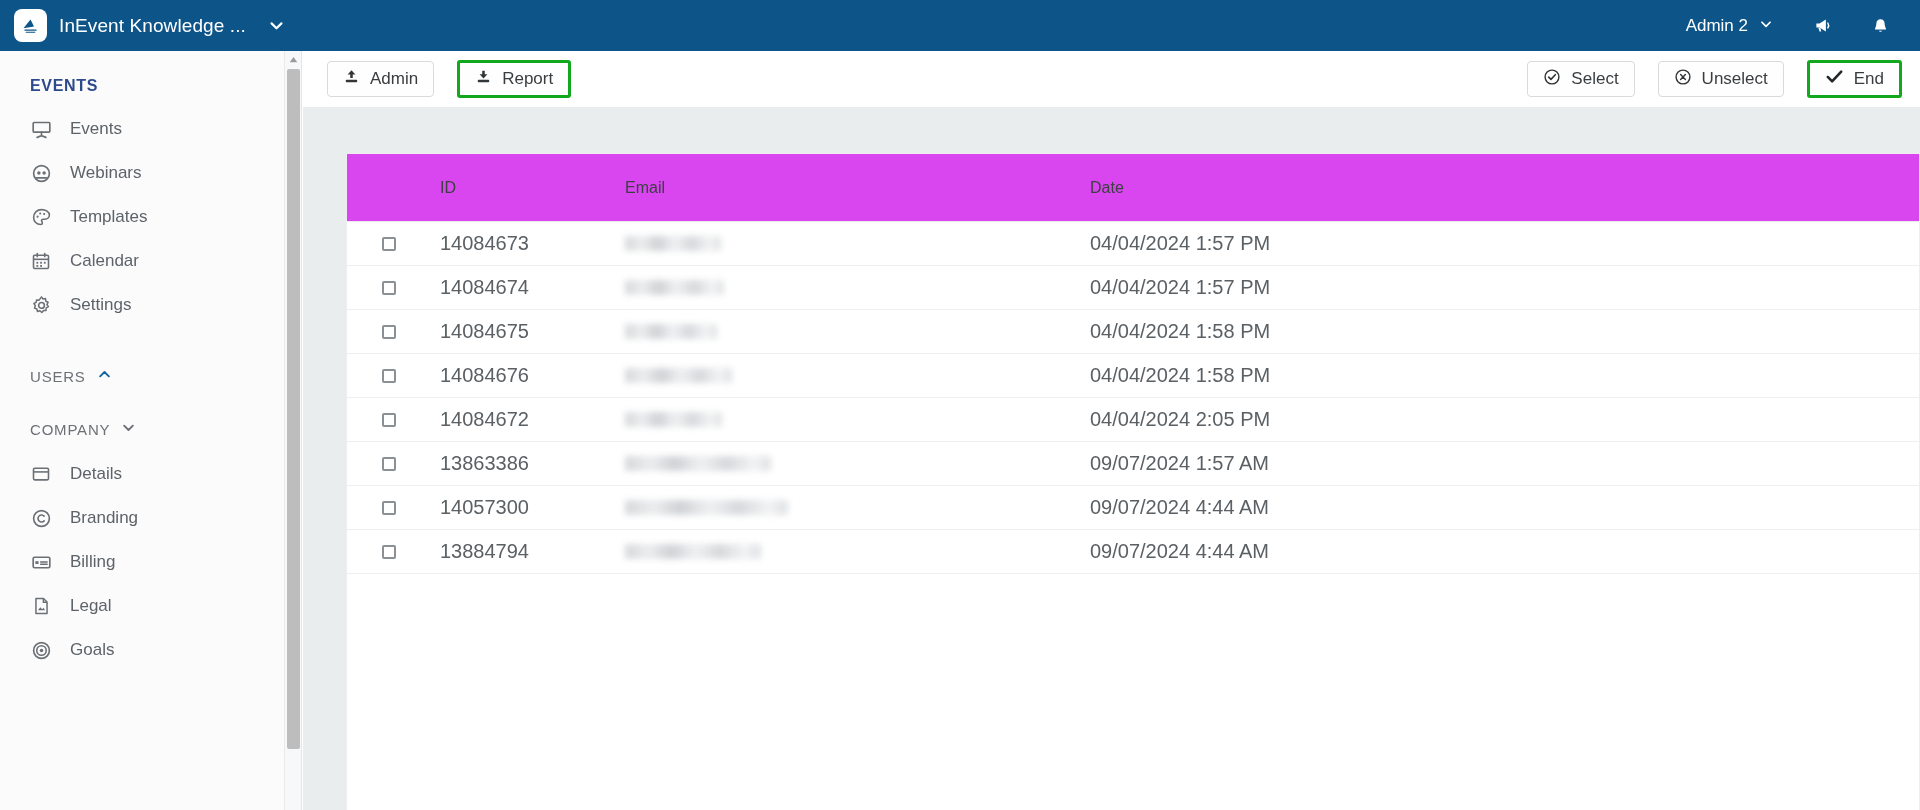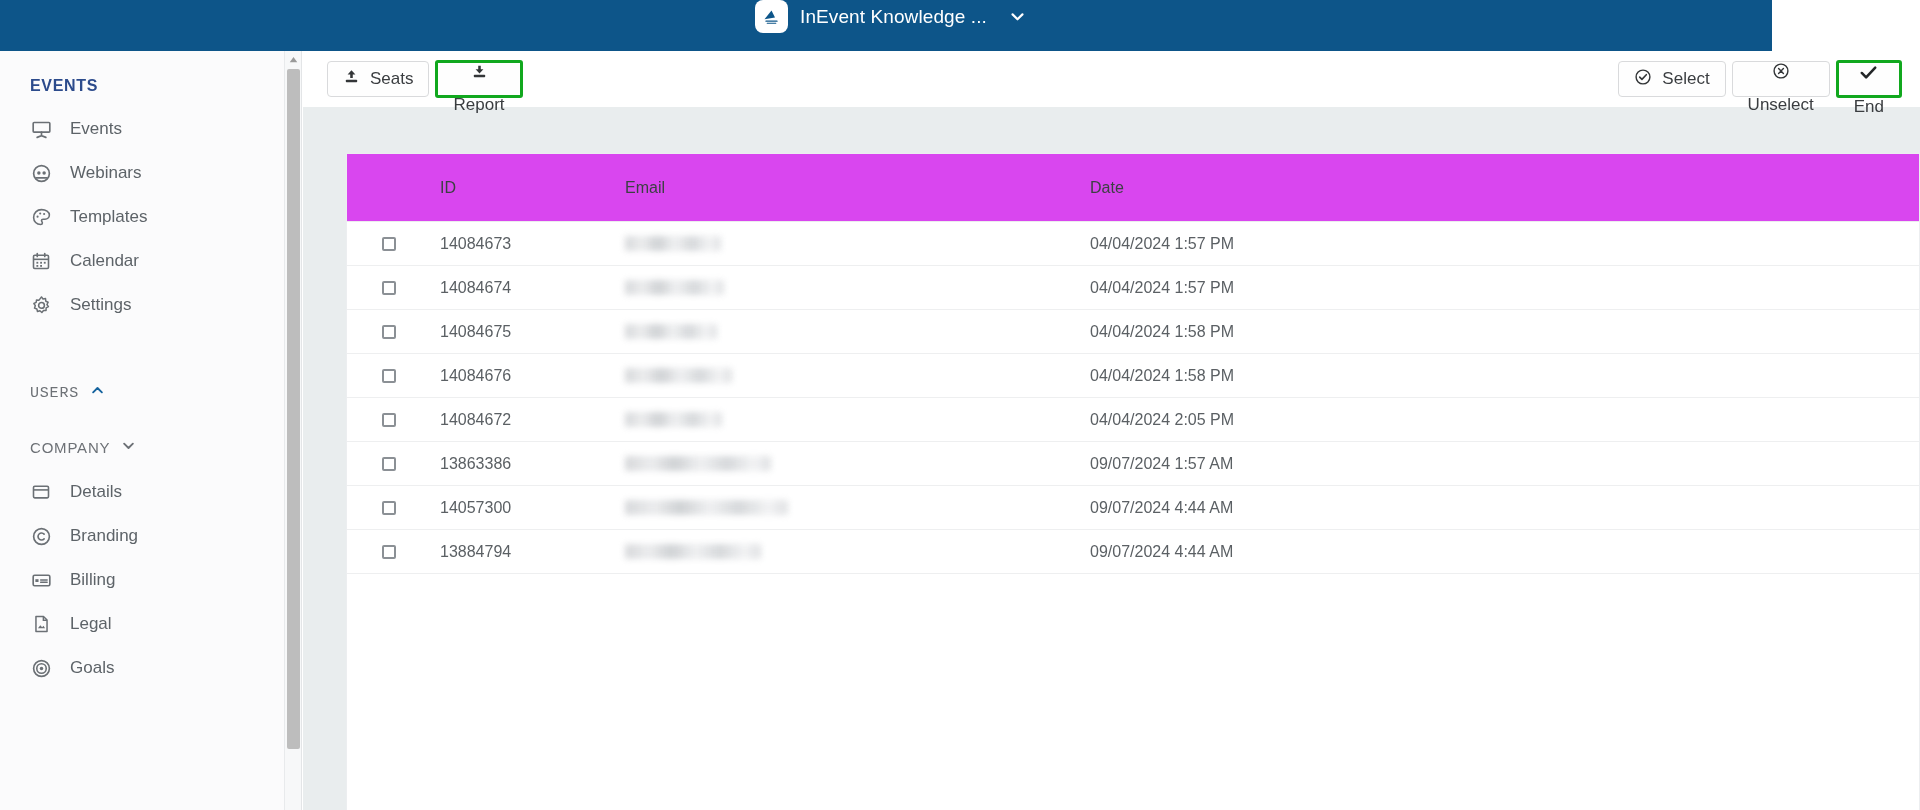--- a/index.html
+++ b/index.html
@@ -6,23 +6,23 @@
   html, body {
     width: 1920px; height: 810px;
     font-family: "Liberation Sans", sans-serif;
     background: #ffffff;
     overflow: hidden;
   }
 
   
   .topbar {
     position: absolute; top: 0; left: 0;
-    width: 1772px; height: 51px;
+    width: 1920px; height: 51px;
     background: #0d5589;
-    display: flex; align-items: center; flex-direction: column;
+    display: flex; align-items: center;
   }
   .brand {
     display: flex; align-items: center;
     width: 290px; height: 51px; padding-left: 14px;
     gap: 12px;
   }
   .brand-logo {
     width: 33px; height: 33px; border-radius: 8px;
     background: #ffffff;
     display: flex; align-items: center; justify-content: center;
@@ -61,21 +61,21 @@
     font-size: 16px; font-weight: bold; letter-spacing: .7px;
     color: #2c4b8c;
     padding: 26px 0 0 30px;
   }
   .group-title {
     font-size: 15px; font-weight: normal; letter-spacing: .8px;
     color: #6d7176;
     padding-left: 30px;
     display: flex; align-items: center; gap: 11px;
   }
-  .group-title.users { margin-top: 56px; font-family: Liberation Mono, monospace; }
+  .group-title.users { margin-top: 40px; }
   .group-title.company { margin-top: 35px; align-items: flex-end; }
 
   .nav-list { margin-top: 12px; }
   .nav-item {
     display: flex; align-items: center;
     height: 44px; padding-left: 30px; gap: 18px;
     color: #5d6368; font-size: 17px;
     cursor: pointer;
   }
   .nav-item .ico { width: 22px; height: 22px; display:flex; align-items:center; justify-content:center; flex:none; }
@@ -118,21 +118,21 @@
   }
   .btn {
     display: inline-flex; align-items: center; gap: 10px;
     height: 36px; padding: 0 15px;
     background: #fefefe;
     border: 1px solid #d9dadc;
     border-radius: 4px;
     font-size: 17px; color: #3a3d40;
     cursor: pointer; white-space: nowrap;
   }
-  .btn + .btn { margin-left: 6px; flex-direction: column; }
+  .btn + .btn { margin-left: 23px; }
   .btn.highlight {
     border: 3px solid #11a81e;
     border-radius: 3px;
     height: 38px;
   }
   .tb-left { display: flex; align-items: center; }
   .tb-right { display: flex; align-items: center; margin-left: auto; }
 
   
   .card {
@@ -158,21 +158,21 @@
   .c-check { width: 93px; padding-left: 35px; flex: none; }
   .c-id    { width: 185px; flex: none; }
   .c-email { width: 465px; flex: none; }
   .c-date  { flex: 1 1 auto; }
 
   .thead .c-check { visibility: hidden; }
   .th {
     font-size: 16px; color: #3c4043; font-weight: normal;
   }
   .td {
-    font-size: 16px; color: #5b6064;
+    font-size: 20px; color: #5b6064;
   }
   .chk {
     width: 14px; height: 14px;
     border: 2px solid #8b9095;
     border-radius: 2px;
     background: #ffffff;
     cursor: pointer;
   }
   
   .redact {
@@ -375,21 +375,21 @@
 
   <div class="toolbar">
     <div class="tb-left">
       <div class="btn">
         <span>
           <svg width="17" height="17" viewBox="0 0 24 24">
             <path d="M12 3 L17.5 9 L13.8 9 L13.8 14 L10.2 14 L10.2 9 L6.5 9 Z" fill="#333638"></path>
             <rect x="4" y="16.5" width="16" height="3.6" rx="1" fill="#333638"></rect>
           </svg>
         </span>
-        <span>Seats</span>
+        <span>Admin</span>
       </div>
       <div class="btn highlight">
         <span>
           <svg width="17" height="17" viewBox="0 0 24 24">
             <path d="M12 14.8 L6.5 8.8 L10.2 8.8 L10.2 3.8 L13.8 3.8 L13.8 8.8 L17.5 8.8 Z" fill="#333638"></path>
             <rect x="4" y="16.5" width="16" height="3.6" rx="1" fill="#333638"></rect>
           </svg>
         </span>
         <span>Report</span>
       </div>

